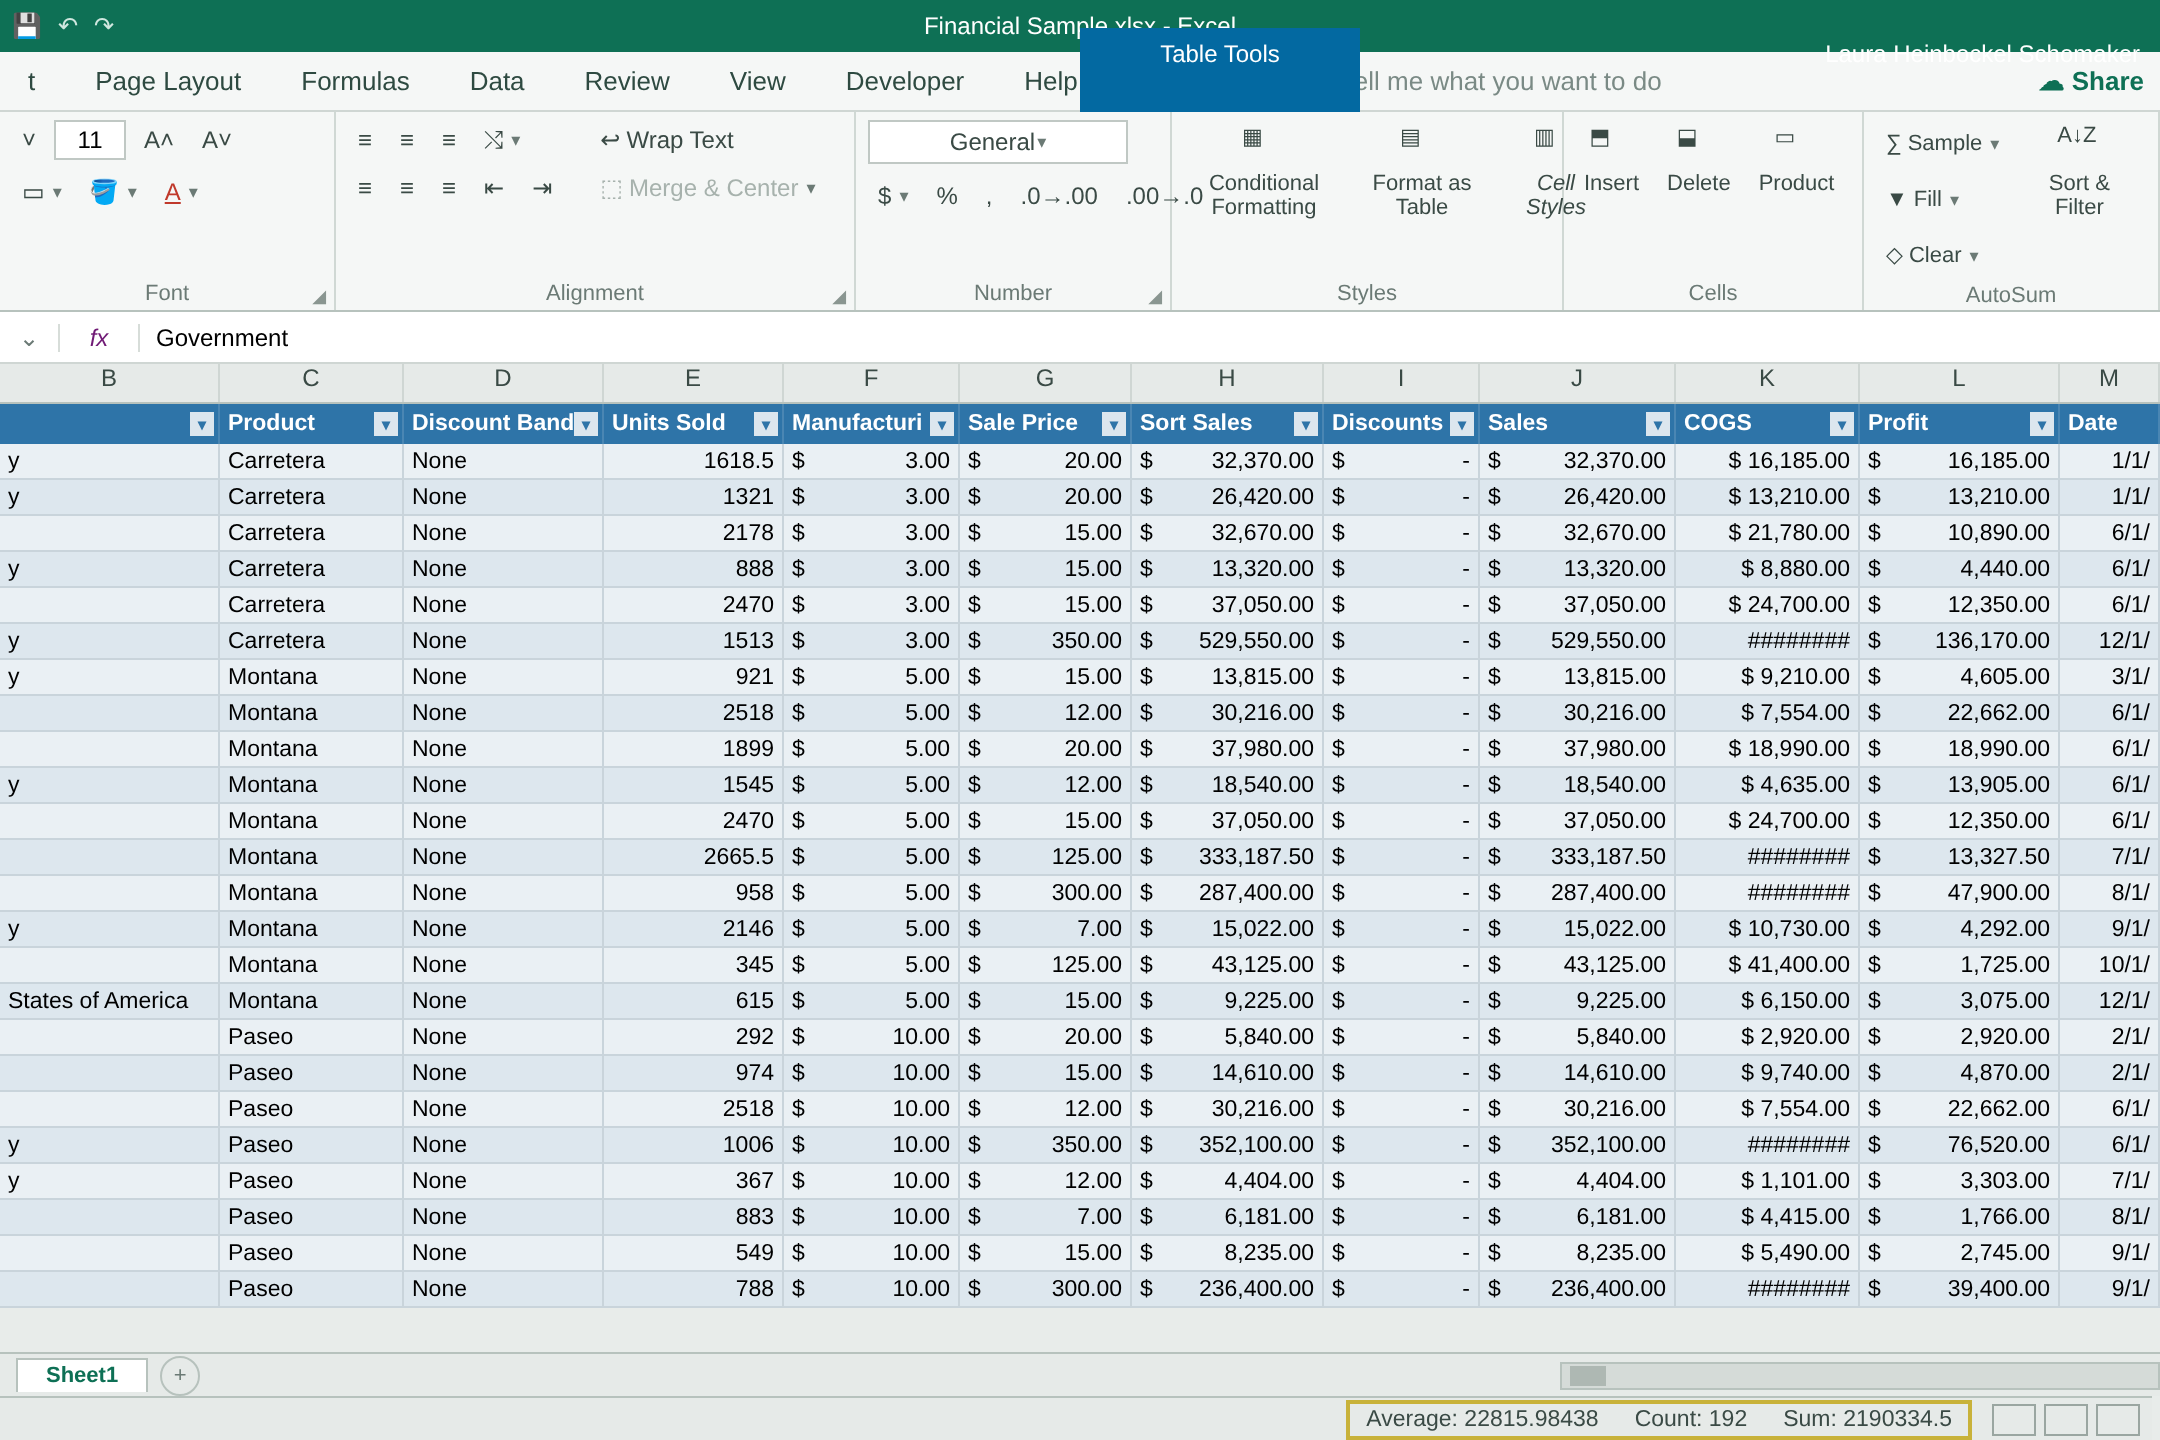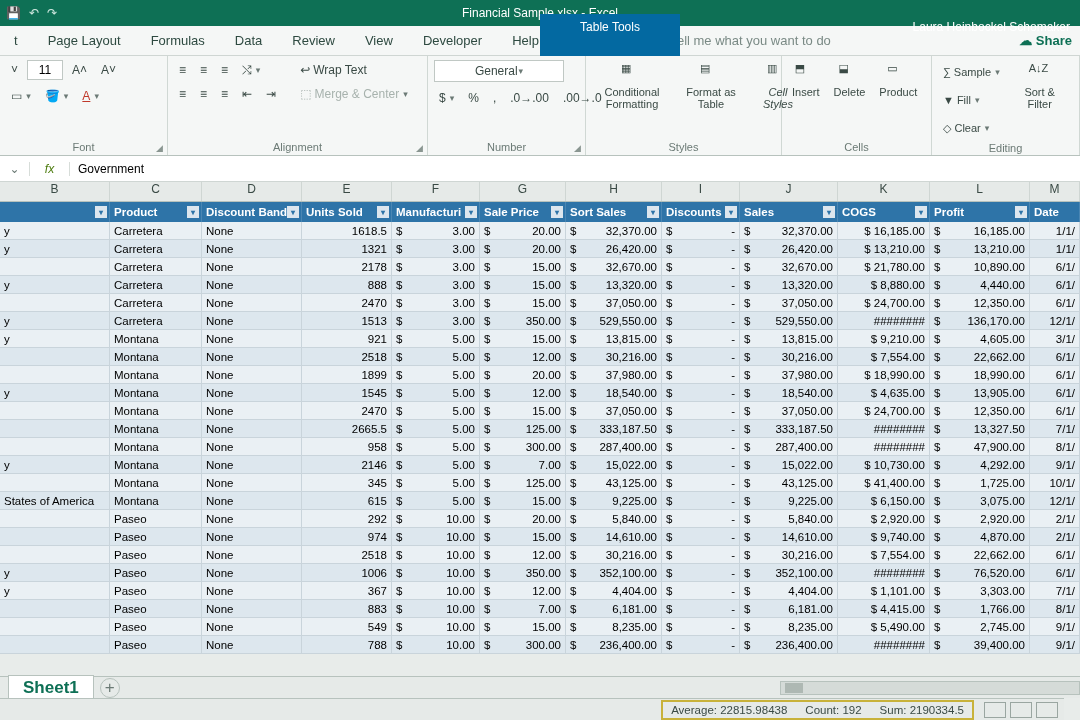--- a/index.html
+++ b/index.html
@@ -31,48 +31,48 @@
   .row { display:flex; gap:4px; align-items:center;}
   .bigcol { display:flex; flex-direction:column; align-items:center; gap:2px; padding:2px 4px; font-size:11px;}
   .bigcol svg, .bigcol .ico { width:22px; height:22px;}
   .fontsize { border:1px solid #c0c8c4; background:#fff; height:20px; width:36px; text-align:center; font-size:12px;}
   .numfmt { border:1px solid #c0c8c4; background:#fff; height:22px; width:130px; padding:0 2px; display:flex; align-items:center; justify-content:center;}
   .disabled { color:#a7b2ad; }
   .editing-list { font-size:11px; line-height:18px;}
 
   
   .fbar-row { height:26px; background:#fff; border-bottom:1px solid #cfd6d3; display:flex; align-items:center; font-size:12px;}
-  .fbar-row .fx { width:40px; text-align:center; color:#4d7c0f; font-style:italic; border-right:1px solid #d7ddd9;}
+  .fbar-row .fx { width:40px; text-align:center; color:#701a75; font-style:italic; border-right:1px solid #d7ddd9;}
   .fbar-row .namebox { width:30px; border-right:1px solid #d7ddd9; text-align:center; color:#6b7a75;}
   .fbar-row .formula { padding-left:8px; }
 
   
   .colhdr { height:20px; background:#e6eae8; border-bottom:1px solid #b7c2bd; display:flex; font-size:12px; color:#3a4a45;}
   .colhdr div { border-right:1px solid #cfd6d3; text-align:center;}
 
   
   .grid { font-size:11.5px; }
   .hdrrow { display:flex; height:20px; background:#2e74a8; color:#fff; font-weight:600;}
   .hdrrow .cell { border-right:1px solid #4a86b3; display:flex; align-items:center; padding:0 4px; position:relative;}
   .hdrrow .filter { position:absolute; right:2px; width:12px; height:12px; background:#dce6ee; color:#2e74a8; font-size:8px; display:flex; align-items:center; justify-content:center;}
   .datarow { display:flex; height:18px; background:#eaf0f4; border-bottom:1px solid #c9d4db;}
   .datarow:nth-child(even){ background:#dde7ee;}
   .datarow .cell { border-right:1px solid #c9d4db; padding:0 4px; display:flex; align-items:center; overflow:hidden; white-space:nowrap;}
   .r { justify-content:flex-end;}
   .curr { display:flex; justify-content:space-between; width:100%;}
 
   
-  .sheettabs { position:absolute; left:0; right:0; bottom:22px; height:22px; background:#e6eae8; border-top:1px solid #b7c2bd; display:flex; align-items:center; font-size:17px; padding-left:8px; gap:6px;}
+  .sheettabs { position:absolute; left:0; right:0; bottom:22px; height:22px; background:#e6eae8; border-top:1px solid #b7c2bd; display:flex; align-items:center; font-size:11px; padding-left:8px; gap:6px;}
   .sheettabs .tab { background:#fff; border:1px solid #b7c2bd; border-bottom:none; padding:2px 14px; font-weight:600; color:#0e7055;}
   .sheettabs .add { width:20px; height:20px; border:1px solid #b7c2bd; border-radius:10px; display:flex; align-items:center; justify-content:center; color:#6b7a75;}
   .sheettabs .scrollbar { margin-left:auto; width:300px; height:14px; background:#d5dbd8; border:1px solid #b7c2bd; position:relative;}
   .sheettabs .scrollbar .thumb{position:absolute; left:4px; width:18px; top:1px; bottom:1px; background:#aeb8b3;}
 
   
-  .statusbar { position:absolute; left:0; right:16px; bottom:0; height:22px; background:#e6eae8; border-top:1px solid #b7c2bd; display:flex; align-items:center; font-size:11.5px; color:#3a4a45;}
+  .statusbar { position:absolute; left:0; right:4px; bottom:0; height:22px; background:#e6eae8; border-top:1px solid #b7c2bd; display:flex; align-items:center; font-size:11.5px; color:#3a4a45;}
   .statusbar .agg { margin-left:auto; border:2px solid #c8b23a; padding:0 8px; display:flex; gap:18px; height:20px; align-items:center;}
   .statusbar .views { display:flex; gap:4px; margin-left:10px; margin-right:6px;}
   .statusbar .vbtn { width:22px; height:16px; border:1px solid #9aa6a1;}
 
   
   .c-b { width:110px;} 
   .c-c { width:92px;}  
   .c-d { width:100px;text-align:right;} 
   .c-e { width:90px;}  
   .c-f { width:88px;}  
@@ -220,21 +220,21 @@
       <div class="col editing-list">
         <span class="btn">∑ <span>Sample</span> <span class="dd">▾</span></span>
         <span class="btn">▼ <span>Fill</span><span class="dd">▾</span></span>
         <span class="btn">◇ <span>Clear</span><span class="dd">▾</span></span>
       </div>
       <div class="bigcol">
           <span class="ico">A↓Z</span>
           <span style="width:50px; text-align:center; line-height:12px;">Sort &amp; Filter</span>
         </div>
     </div>
-    <div class="label"><span>Editing</span></div>
+    <div class="label"><span>AutoSum</span></div>
   </div>
 </div>
 
 <div class="fbar-row">
   <div class="namebox">⌄</div>
   <div class="fx">fx</div>
   <div class="formula">Government</div>
 </div>
 
 <div class="colhdr">

